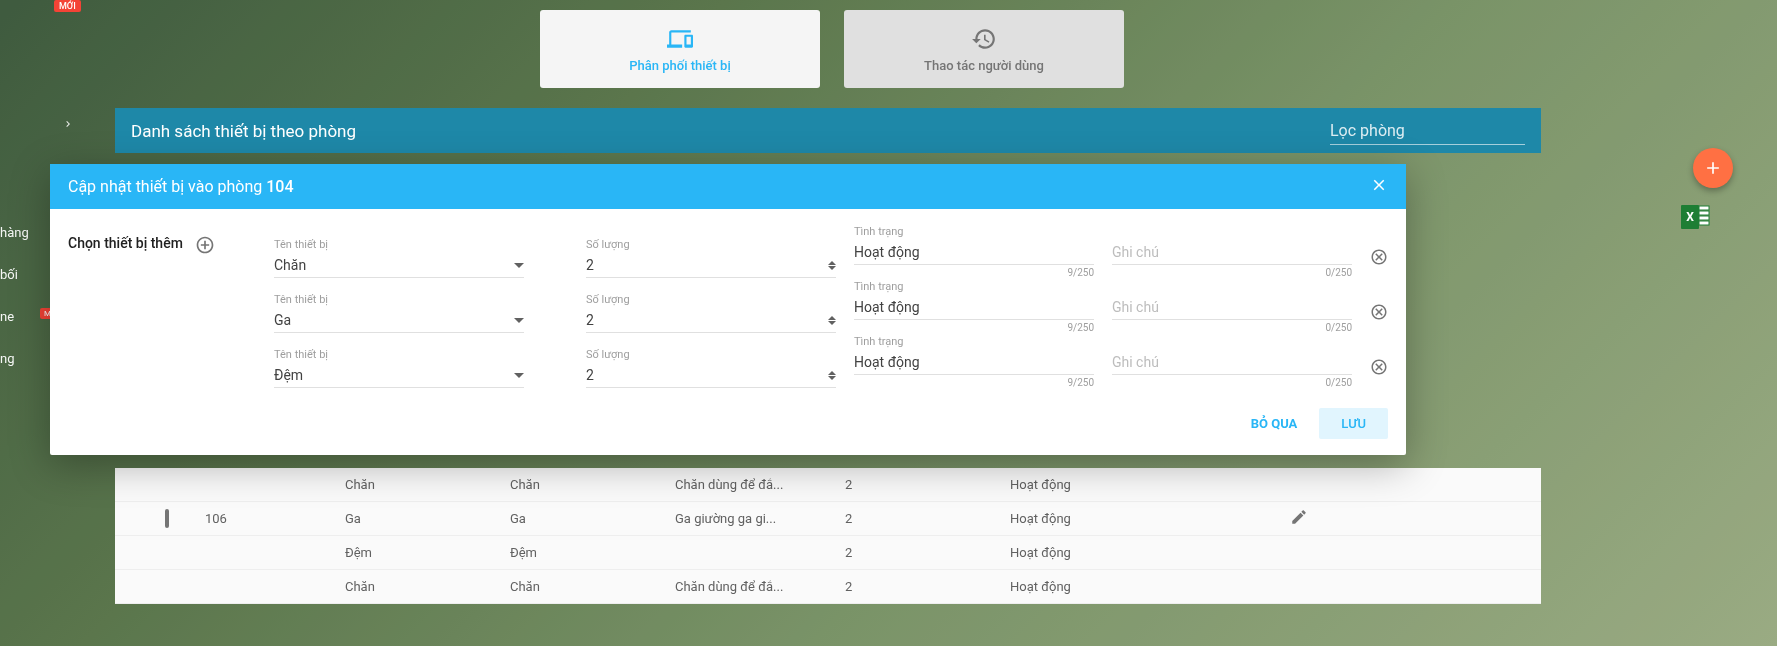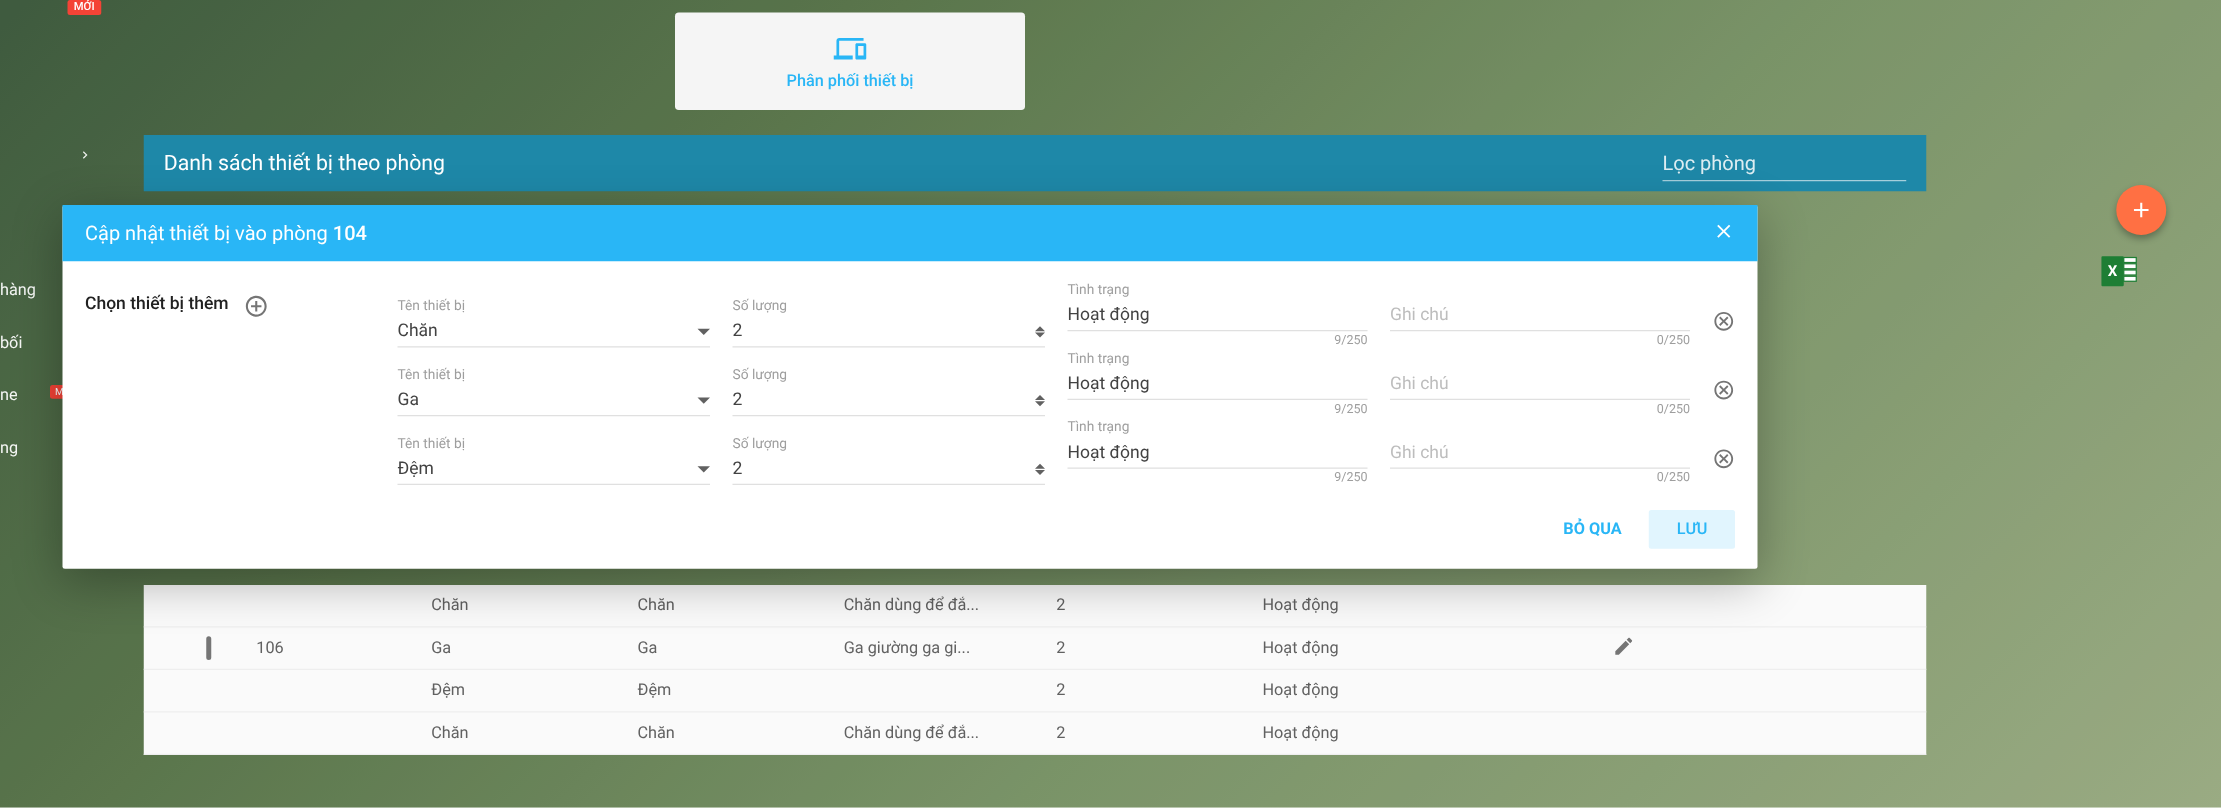--- a/index.html
+++ b/index.html
@@ -56,21 +56,21 @@
 .dropdown-arrow { width: 0; height: 0; border-left: 5px solid transparent; border-right: 5px solid transparent; border-top: 5px solid #616161; cursor: pointer; }
 .spinner { display: flex; flex-direction: column; cursor: pointer; }
 .spinner span { width: 0; height: 0; border-left: 4px solid transparent; border-right: 4px solid transparent; }
 .spinner .up { border-bottom: 4px solid #616161; margin-bottom: 1px; }
 .spinner .down { border-top: 4px solid #616161; }
 .counter { font-size: 10px; color: #9e9e9e; text-align: right; margin-top: 2px; }
 .remove-btn { cursor: pointer; margin-bottom: 8px; }
 .remove-btn svg { width: 18px; height: 18px; fill: #757575; }
 
 .col-name { width: 250px; }
-.col-qty { width: 250px; }
+.col-qty { width: 250px; margin-left: 44px; }
 .col-status { width: 240px; }
 .col-note { width: 240px; }
 
 .modal-footer { display: flex; justify-content: flex-end; gap: 8px; padding: 8px 18px 16px; }
 .btn-flat { background: transparent; border: none; color: #29b6f6; font-size: 13px; font-weight: 700; padding: 8px 14px; cursor: pointer; border-radius: 2px; }
 .btn-raised { background: #e1f5fe; border: none; color: #29b6f6; font-size: 13px; font-weight: 500; padding: 8px 22px; cursor: pointer; border-radius: 2px; }
 
 .table-bg { position: absolute; left: 115px; top: 468px; width: 1426px; background: #fafafa; z-index: 5; }
 .table-row { display: flex; align-items: center; height: 34px; padding-left: 50px; font-size: 13px; color: #616161; border-bottom: 1px solid #eeeeee; }
 .table-row .cb { width: 40px; }
@@ -91,20 +91,26 @@
 
 <div class="moi-badge">MỚI</div>
 
 <div class="top-tabs">
   <div class="top-tab active">
     <svg viewBox="0 0 24 24">
         <path d="M4 6h18V4H4c-1.1 0-2 .9-2 2v11H0v3h14v-3H4V6zm19 2h-6c-.55 0-1 .45-1 1v10c0 .55.45 1 1 1h6c.55 0 1-.45 1-1V9c0-.55-.45-1-1-1zm-1 9h-4v-7h4v7z"></path>
       </svg>
     <span class="top-tab-label">Phân phối thiết bị</span>
   </div>
+  <div class="top-tab">
+    <svg viewBox="0 0 24 24" fill="#757575">
+        <path d="M13 3c-4.97 0-9 4.03-9 9H1l3.89 3.89.07.14L9 12H6c0-3.87 3.13-7 7-7s7 3.13 7 7-3.13 7-7 7c-1.93 0-3.68-.79-4.94-2.06l-1.42 1.42C8.27 19.99 10.51 21 13 21c4.97 0 9-4.03 9-9s-4.03-9-9-9zm-1 5v5l4.28 2.54.72-1.21-3.5-2.08V8H12z"></path>
+      </svg>
+    <span class="top-tab-label">Thao tác người dùng</span>
+  </div>
 </div>
 
 <div class="side-chevron">
   <svg viewBox="0 0 24 24">
       <path d="M8.59 16.59L13.17 12 8.59 7.41 10 6l6 6-6 6-1.41-1.41z"></path>
     </svg>
 </div>
 
 <div class="side-labels">
   <div>hàng</div>

